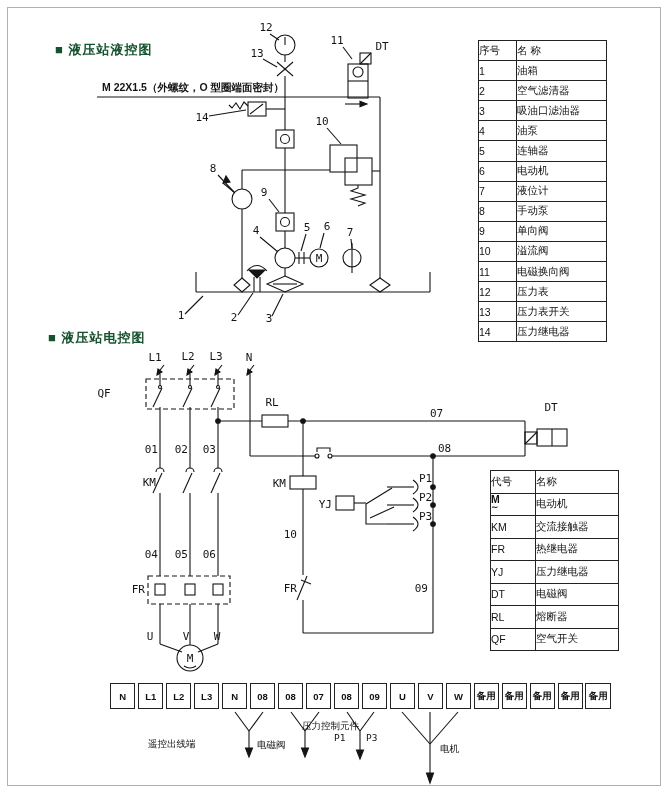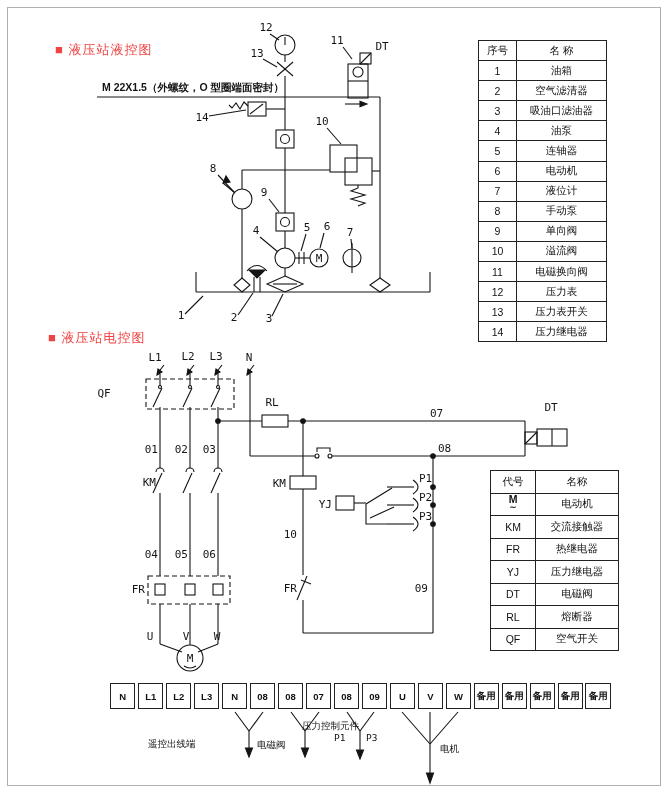--- a/index.html
+++ b/index.html
@@ -1,26 +1,26 @@
 <!DOCTYPE html>
 <html><head>
 <meta charset="utf-8">
 <style>
   html,body{margin:0;padding:0;background:#e8e8e8;}
   .page{position:relative;width:667px;height:792px;background:#fff;overflow:hidden;
         font-family:"Liberation Sans","DejaVu Sans",sans-serif;color:#111;}
   .frame{position:absolute;left:7px;top:7px;right:6px;bottom:6px;border:1px solid #b0b0b0;}
-  .sec-title{position:absolute;font-size:13px;font-weight:normal;letter-spacing:1px;color:#ef4444;}
+  .sec-title{position:absolute;font-size:13px;font-weight:bold;letter-spacing:1px;color:#14532d;}
   #hyd-title{left:55px;top:41px;}
   #ele-title{left:48px;top:329px;}
   svg{position:absolute;left:0;top:0;}
   svg text{fill:#141414;stroke:none;font-family:"DejaVu Sans Mono","Liberation Mono",monospace;font-size:11px;}
   svg text.cjk{font-family:"Liberation Sans","DejaVu Sans",sans-serif;font-weight:bold;font-size:10.5px;}
   table.dtable{position:absolute;border-collapse:collapse;table-layout:fixed;background:#fff;}
-  .dtable td,.dtable th{border:1.2px solid #222;text-align:center;vertical-align:middle;
+  .dtable td,.dtable th{border:1.2px solid #222;text-align:left;vertical-align:middle;
         font-size:10.5px;font-weight:normal;padding:0;overflow:hidden;white-space:nowrap;}
   #parts-table{left:478px;top:40px;width:129px;}
   #parts-table td,#parts-table th{height:19.1px;}
   #parts-table col.c1{width:38px;}
   #legend-table{left:478px;top:470px;width:129px;margin-left:12px;}
   #legend-table td,#legend-table th{height:21.5px;}
   #legend-table col.c1{width:45px;}
   .msym{display:inline-block;line-height:0.75;font-weight:bold;}
   .msym::after{content:"∼";display:block;font-size:9px;line-height:0.7;}
   .tstrip{position:absolute;left:110px;top:683px;width:501px;height:26px;display:flex;gap:2.5px;}

